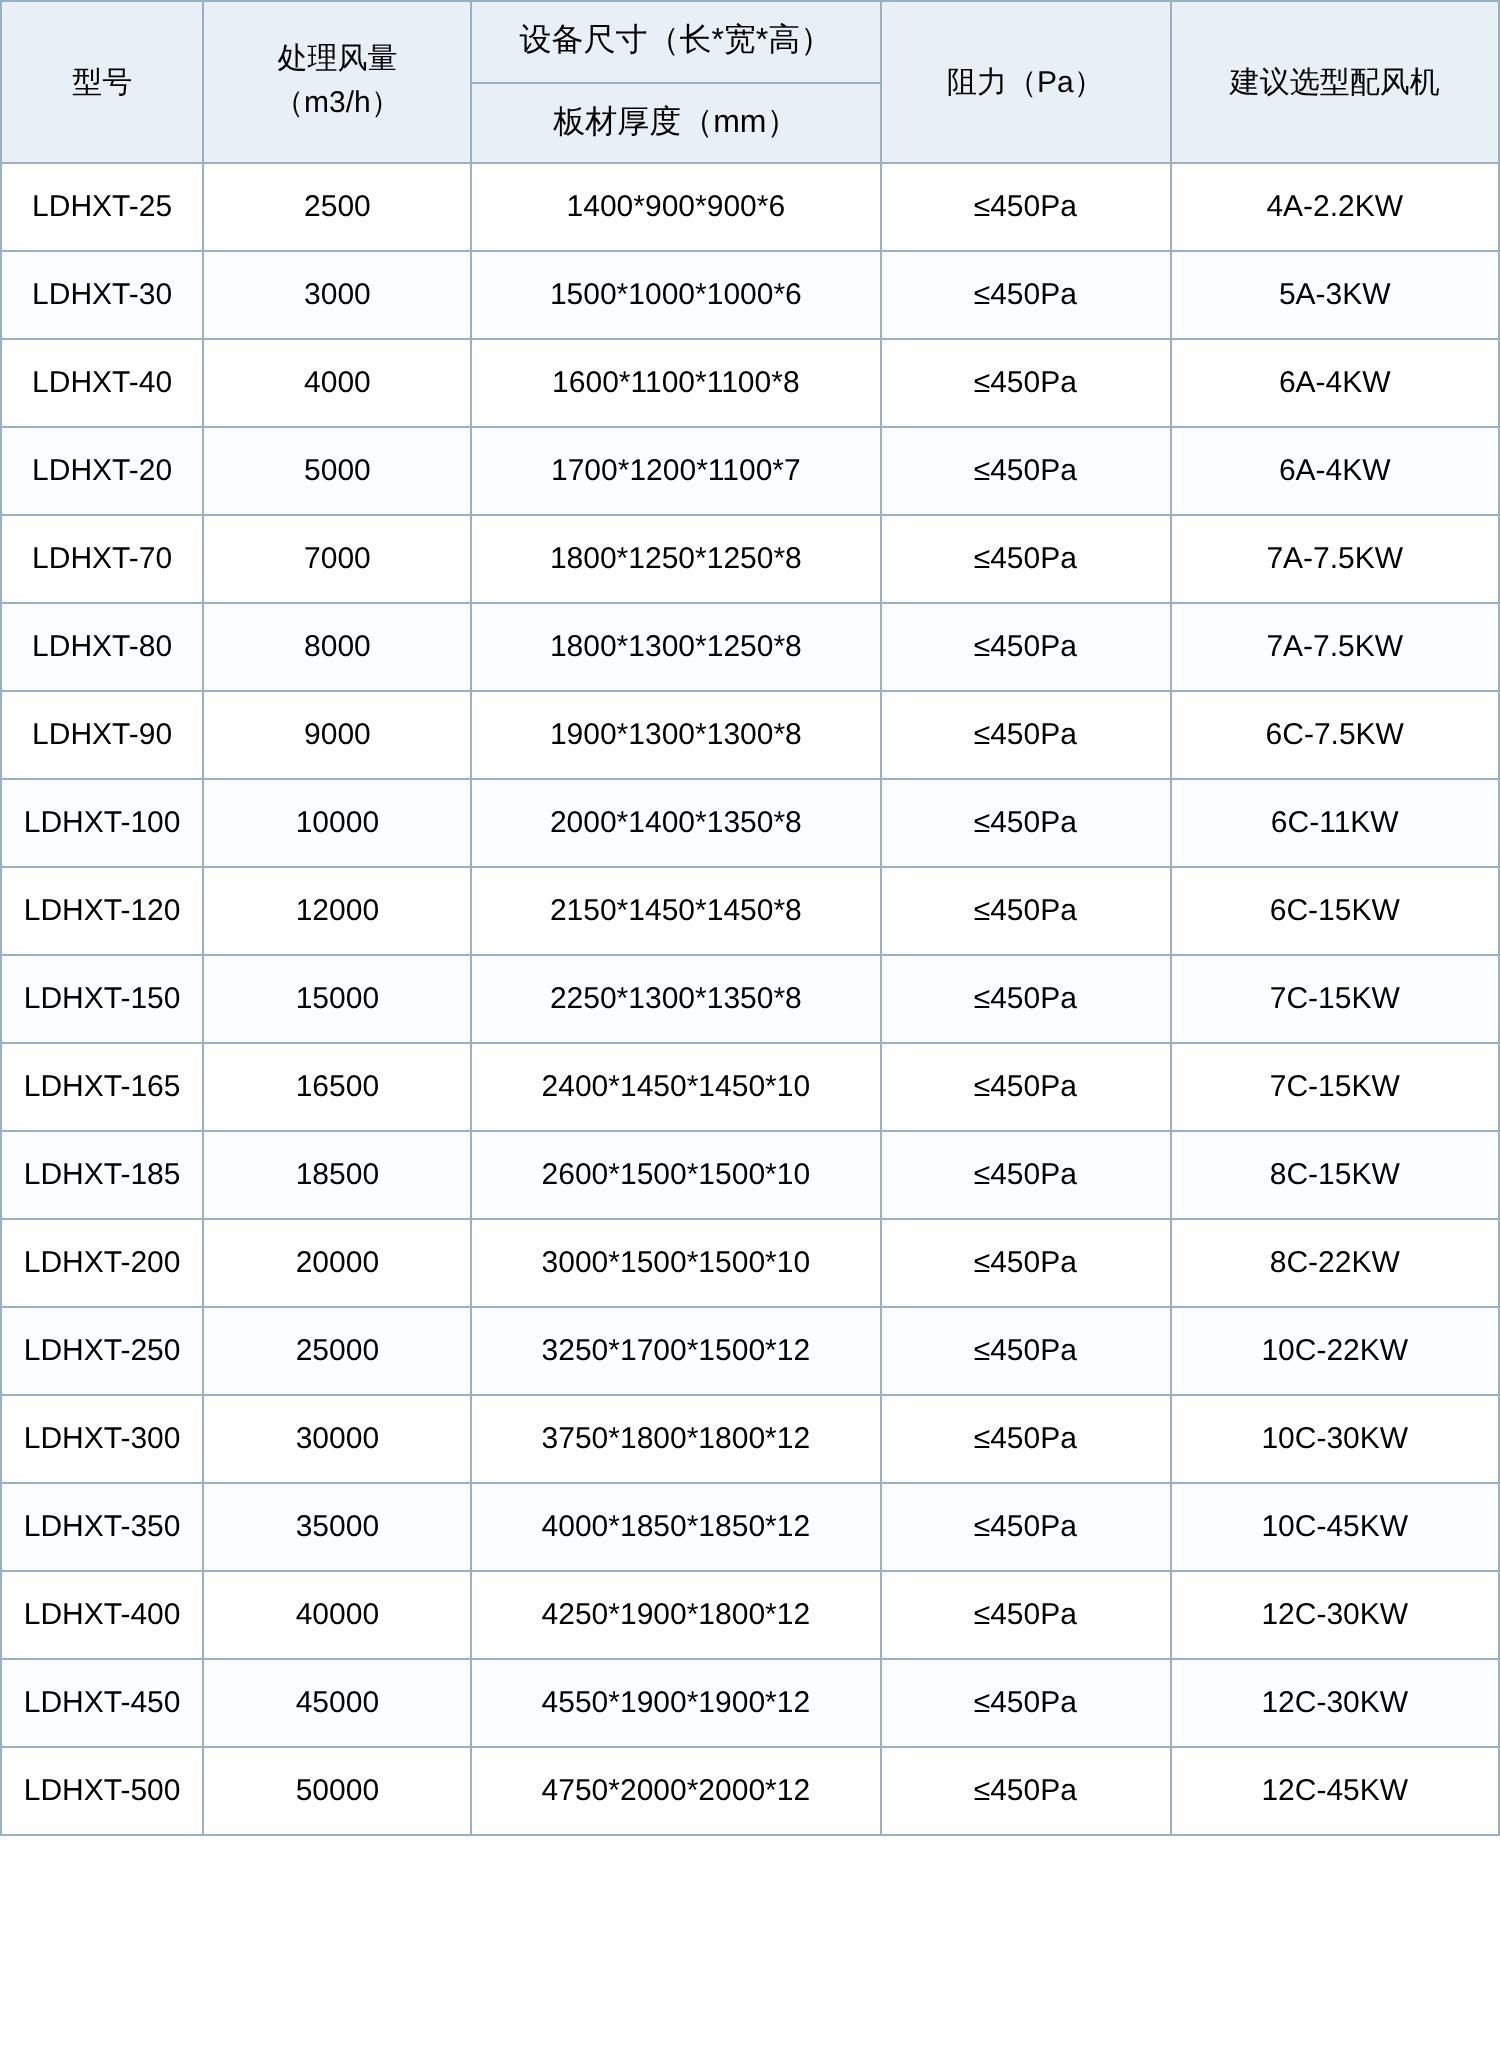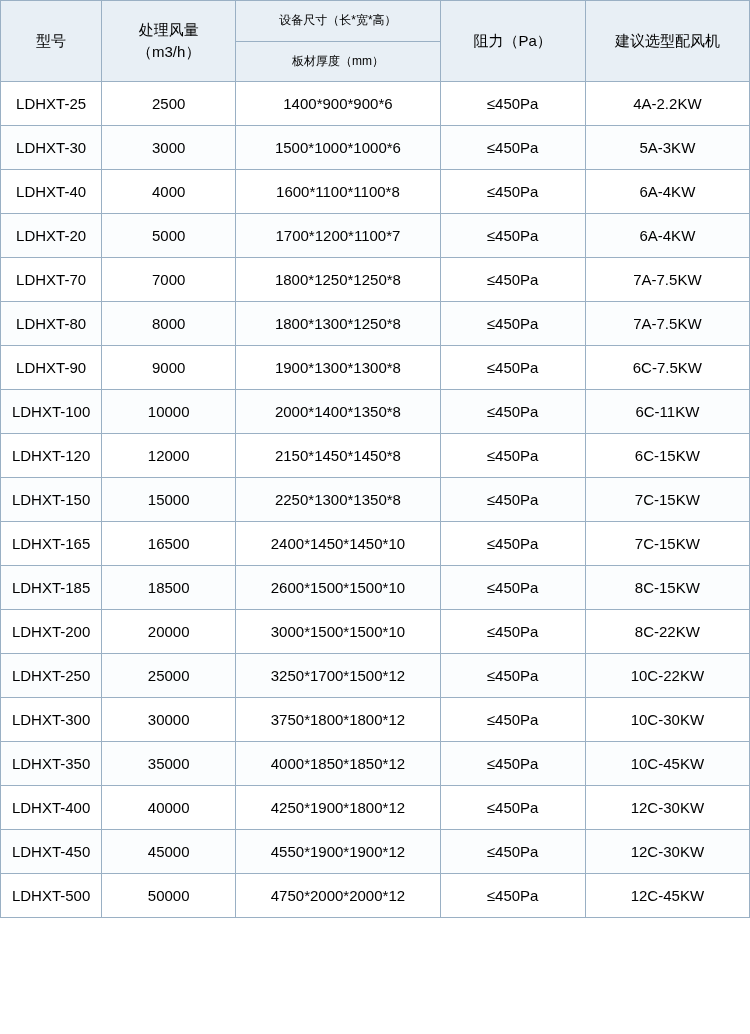--- a/index.html
+++ b/index.html
@@ -40,21 +40,21 @@
   .split-wrap {
     display: flex;
     flex-direction: column;
     height: 80px;
   }
   .split-wrap > div {
     flex: 1 1 50%;
     display: flex;
     align-items: center;
     justify-content: center;
-    font-size: 12px;
+    font-size: 16px;
   }
   .split-wrap > div.top {
     border-bottom: 1px solid #9ab0c4;
   }
   .hdr-two-line {
     display: flex;
     flex-direction: column;
     align-items: center;
     justify-content: center;
     line-height: 1.45;

